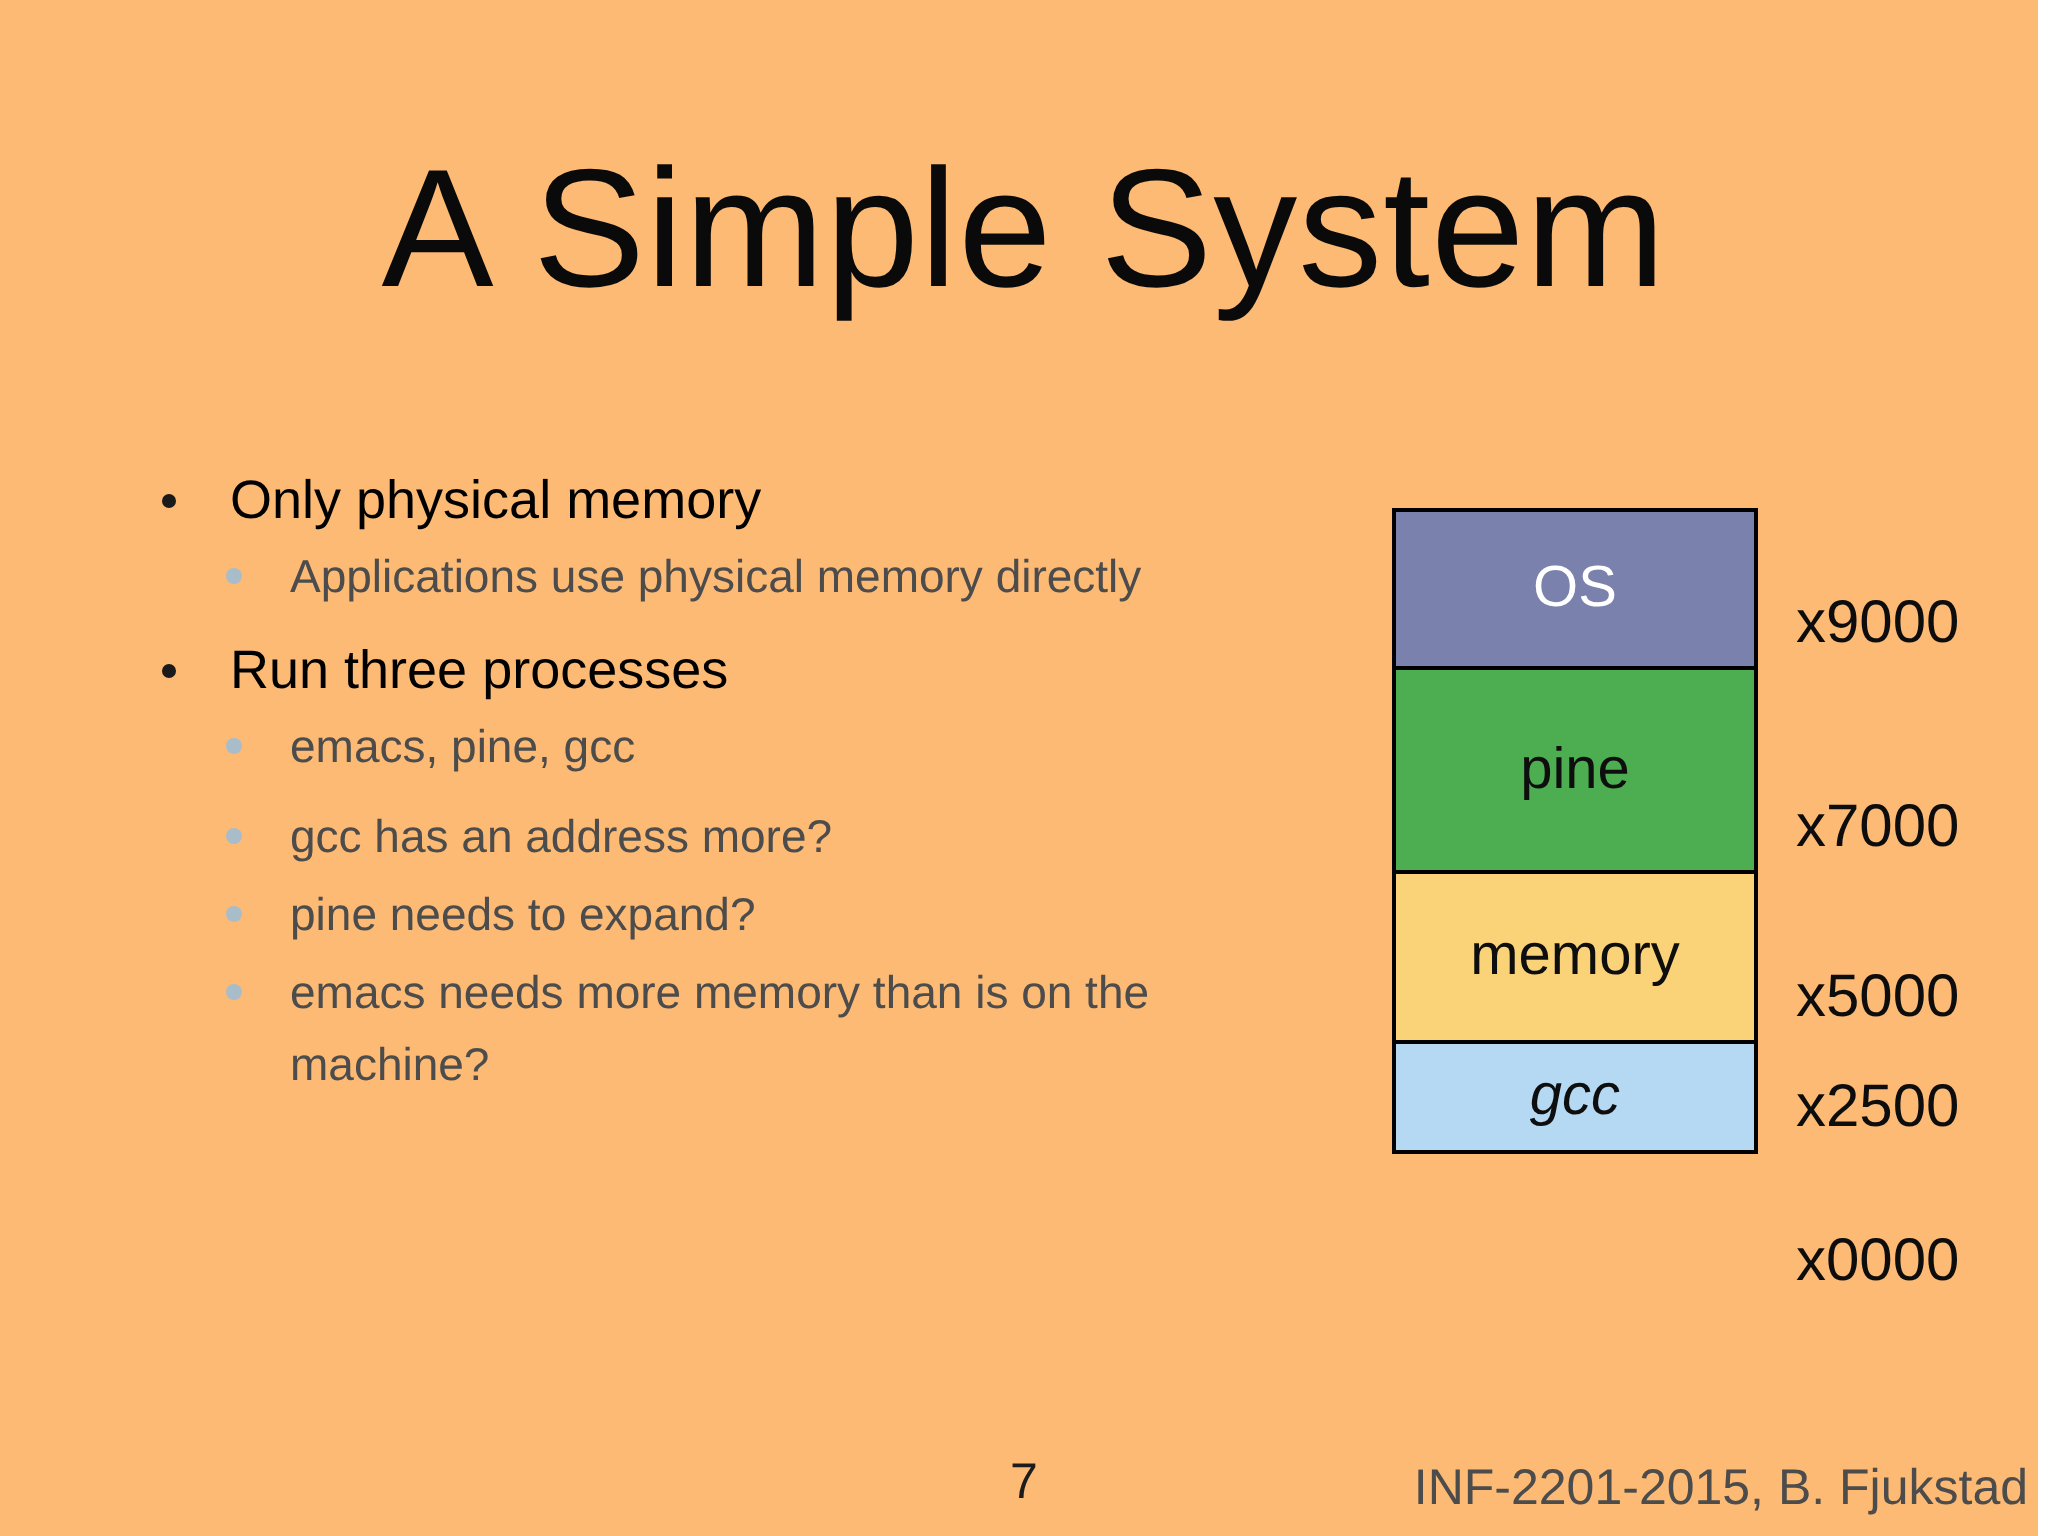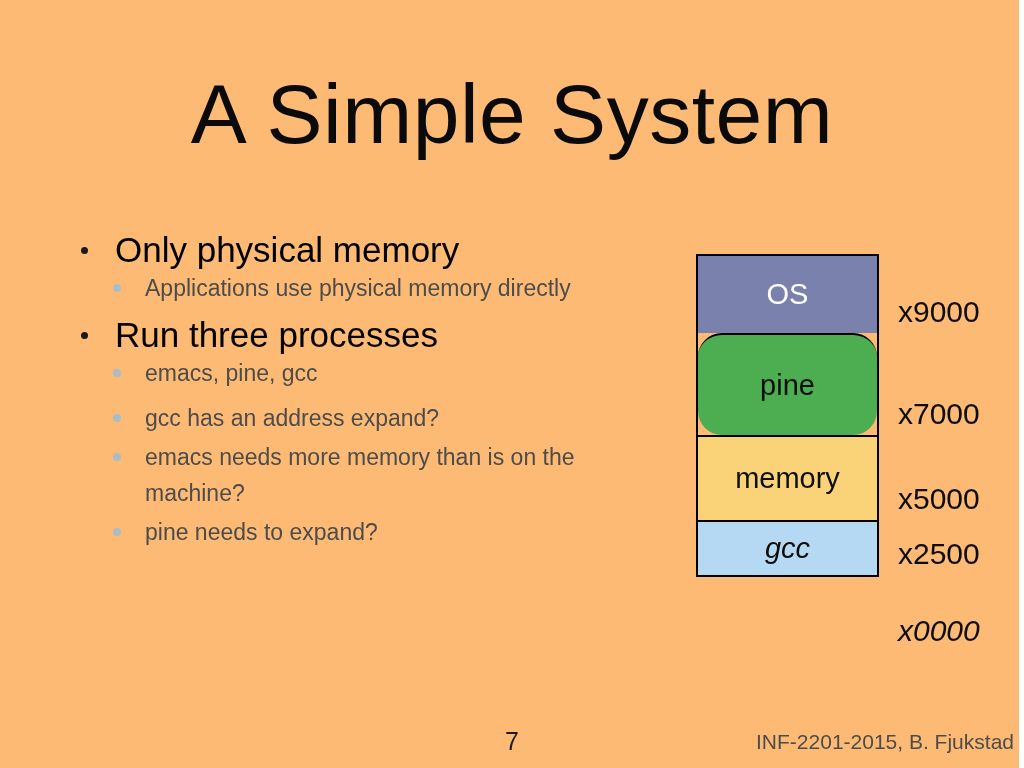--- a/index.html
+++ b/index.html
@@ -29,21 +29,21 @@
 
   
   .body-text {
     position: absolute;
     left: 60px; top: 230px; width: 560px;
   }
   .group { margin: 0 0 9px 0; }
   .main-bullet {
     position: relative;
     padding-left: 55px;
-    font-size: 35px;
+    font-size: 27px;
     line-height: 40px;
     color: #000000;
   }
   .main-bullet::before {
     content: "";
     position: absolute;
     left: 21px; top: 17px;
     width: 7px; height: 7px;
     border-radius: 50%;
     background: #1a1a1a;
@@ -100,21 +100,21 @@
   .page-number {
     position: absolute;
     left: 0; top: 727px; width: 1024px;
     text-align: center;
     font-size: 25px;
     color: #1c1c1c;
   }
   .footer-credit {
     position: absolute;
     right: 5px; top: 730px;
-    font-size: 21px;
+    font-size: 25px;
     color: #4c4c4c;
     white-space: nowrap;
   }
 </style>
 </head>
 <body>
 
 <div class="slide">
 
   <h1 class="slide-title" style="margin:0; font-weight:normal;">A Simple System</h1>
@@ -125,37 +125,37 @@
       <div class="main-bullet">Only physical memory</div>
       <div class="sub-bullet">Applications use physical memory directly</div>
     </div>
 
     <div class="group">
       <div class="main-bullet">Run three processes</div>
       <div class="sub-bullet">emacs, pine, gcc</div>
     </div>
 
     <div class="group">
-      <div class="sub-bullet">gcc has an address expand?</div>
+      <div class="sub-bullet">gcc has an address more?</div>
+      <div class="sub-bullet">pine needs to expand?</div>
       <div class="sub-bullet">emacs needs more memory than is on the machine?</div>
-      <div class="sub-bullet">pine needs to expand?</div>
     </div>
 
   </div>
 
   <div class="memory-stack">
       <div class="mem-block" style="height: 77px; background: rgb(123, 129, 173); color: rgb(255, 255, 255);">OS</div>
-      <div class="mem-block" style="height: 102px; background: rgb(76, 174, 80); color: rgb(14, 14, 14); border-radius: 24px;">pine</div>
+      <div class="mem-block" style="height: 102px; background: rgb(76, 174, 80); color: rgb(14, 14, 14);">pine</div>
       <div class="mem-block" style="height: 85px; background: rgb(250, 211, 121); color: rgb(14, 14, 14);">memory</div>
       <div class="mem-block" style="height: 55px; background: rgb(181, 217, 242); color: rgb(14, 14, 14); font-style: italic;">gcc</div>
     </div>
   <div class="address-column">
       <div class="mem-addr" style="top: 43px;">x9000</div>
       <div class="mem-addr" style="top: 145px;">x7000</div>
       <div class="mem-addr" style="top: 230px;">x5000</div>
       <div class="mem-addr" style="top: 285px;">x2500</div>
-      <div class="mem-addr" style="top: 362px; font-style: italic;">x0000</div>
+      <div class="mem-addr" style="top: 362px;">x0000</div>
     </div>
 
   <div class="page-number">7</div>
   <div class="footer-credit">INF-2201-2015, B. Fjukstad</div>
 
 </div>
 
 </body></html>

